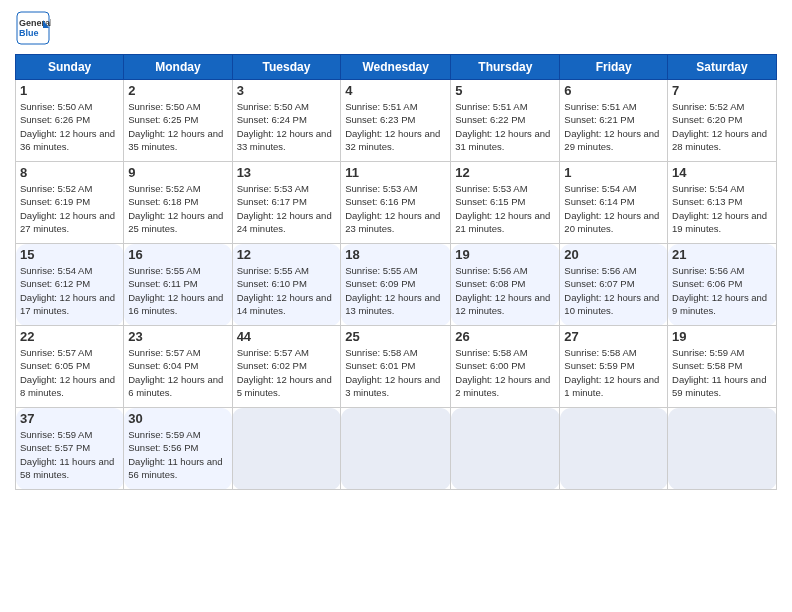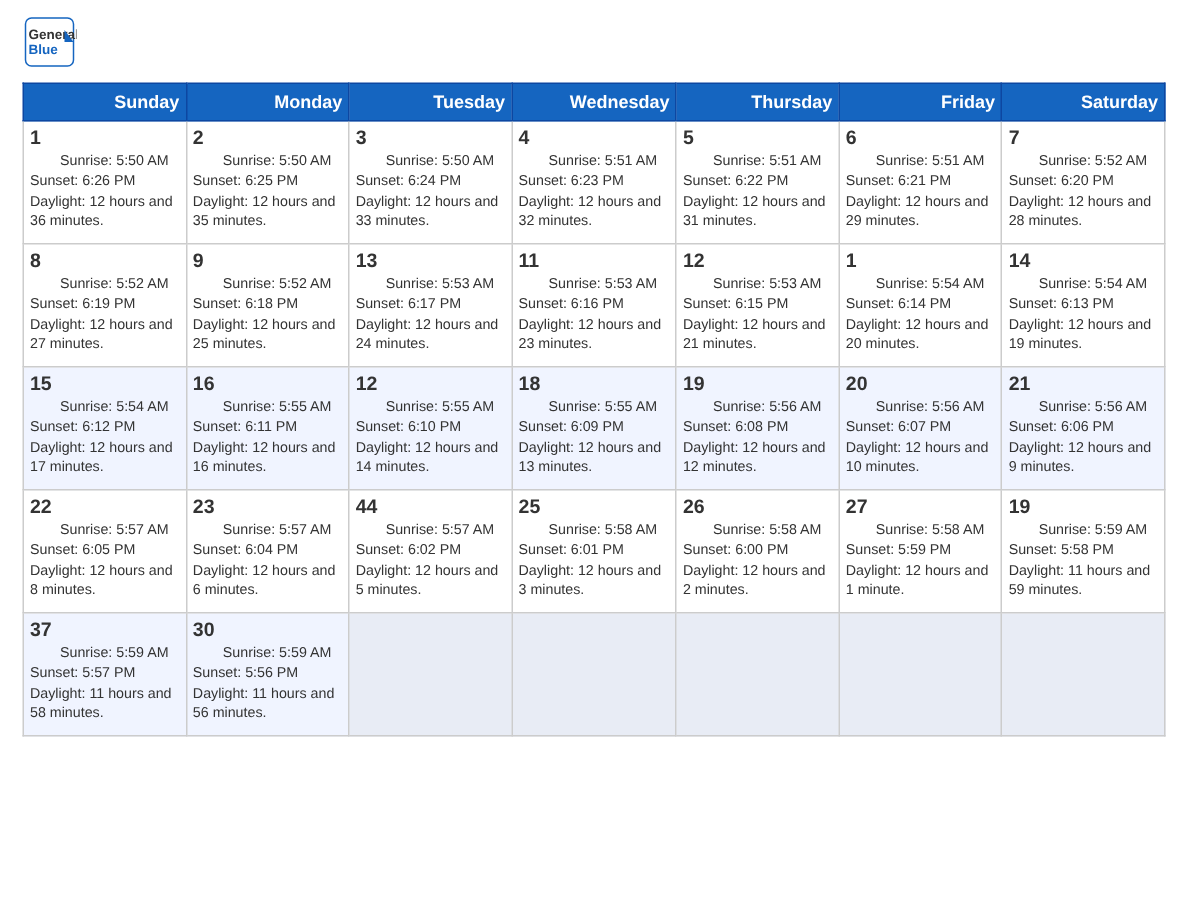--- a/index.html
+++ b/index.html
@@ -40,21 +40,21 @@
     .calendar {
       width: 100%;
       border-collapse: collapse;
     }
     .calendar th {
       background: #1565c0;
       color: #fff;
       padding: 5px 4px;
       font-size: 12px;
       font-weight: bold;
-      text-align: right;
+      text-align: center;
       border: 1px solid #0d47a1;
     }
     .calendar td {
       border: 1px solid #ccc;
       vertical-align: top;
       padding: 3px 4px;
       width: 113px;
       height: 82px;
       background: #fff;
     }
@@ -65,24 +65,24 @@
       font-size: 13px;
       font-weight: bold;
       color: #333;
       display: block;
       margin-bottom: 2px;
     }
     .day-info {
       font-size: 9.5px;
       color: #333;
       line-height: 1.4;
-      margin-left: 20px;
     }
     .row-shaded td {
       background: #f0f4ff;
+      border-radius: 11px;
     }
     .row-shaded td.empty {
       background: #e8ecf5;
     }
   </style>
 </head>
 <body>
 
 <div class="container">
   <div class="header-row">

